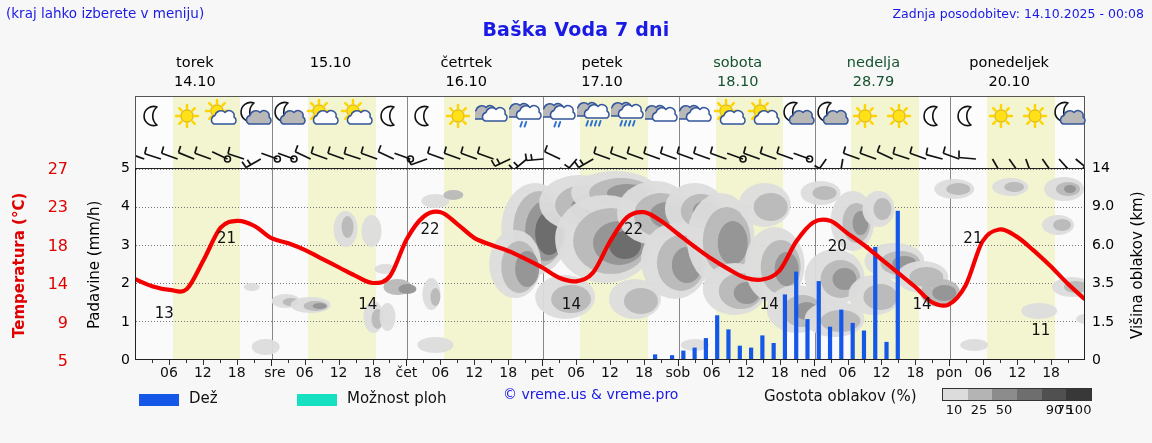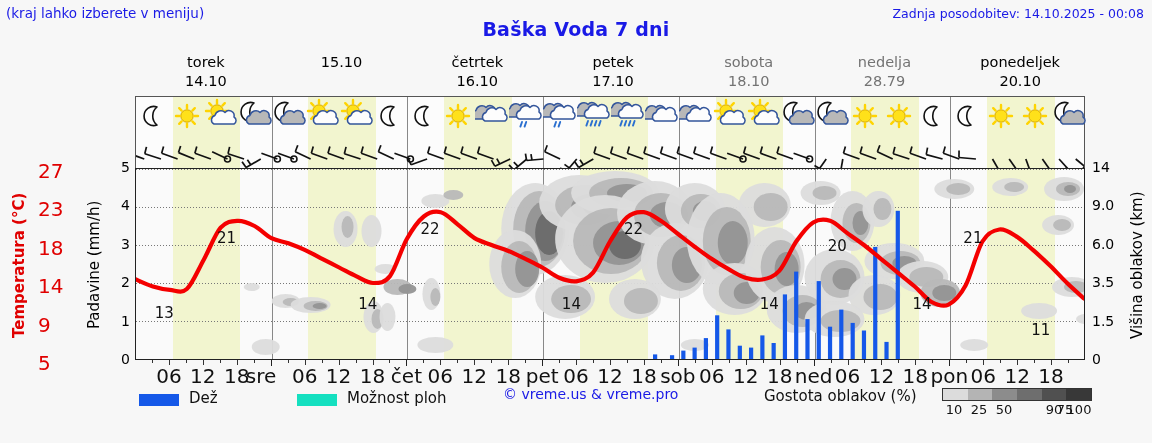--- a/index.html
+++ b/index.html
@@ -11,24 +11,24 @@
   }
   .abs{position:absolute;}
 
   
   #menu-note{left:6px;top:5px;font-size:13.5px;color:#1a1ae6;white-space:nowrap;}
   #page-title{left:0;top:18px;width:1152px;text-align:center;font-size:19px;
     font-weight:bold;color:#1a1ae6;letter-spacing:.2px;}
   #updated{right:8px;top:6px;font-size:12.5px;color:#1a1ae6;white-space:nowrap;}
 
   
-  #day-strip{left:138px;top:50px;width:950px;height:44px;display:flex;}
+  #day-strip{left:127px;top:50px;width:950px;height:44px;display:flex;}
   .day-cell{flex:1 1 0;text-align:center;font-size:14.5px;color:#000;line-height:19px;
     padding-top:3px;}
-  .day-cell.weekend{color:#737373;}
+  .day-cell.weekend{color:#14532d;}
   .day-cell .dname{display:block;}
   .day-cell .ddate{display:block;}
 
   
   #icon-panel{left:135px;top:96px;width:950px;height:72px;
     border:1px solid #555;border-bottom:none;box-sizing:border-box;background:#fcfcfc;}
   #icon-bands{position:absolute;left:0;top:0;width:100%;height:100%;}
   .band{position:absolute;top:0;height:100%;background:#f2f5cf;}
   .daysep{position:absolute;top:0;height:100%;width:1px;background:#888;}
   #icon-row{position:absolute;left:0;top:1px;width:100%;height:38px;}
@@ -43,41 +43,41 @@
     background:repeating-linear-gradient(to right,#777 0 1px,transparent 1px 3px);}
   .vsep{position:absolute;top:0;height:100%;width:1px;background:#888;}
   #clouds,#tempsvg,#rainsvg{position:absolute;left:0;top:0;width:100%;height:100%;}
   .tlabel{position:absolute;font-size:15px;color:#111;transform:translateX(-50%);}
 
   
   #temp-axis-title{left:6px;top:175px;width:26px;height:180px;
     font-size:15px;font-weight:bold;color:#e00000;
     writing-mode:vertical-rl;transform:rotate(180deg);
     display:flex;align-items:center;justify-content:center;}
-  .taxv{position:absolute;left:38px;width:30px;text-align:left;
-    font-size:20px;color:#e00000;}
+  .taxv{position:absolute;left:38px;width:30px;text-align:right;
+    font-size:16px;color:#e00000;}
   #prec-axis-title{left:82px;top:175px;width:24px;height:180px;
     font-size:15px;color:#000;
     writing-mode:vertical-rl;transform:rotate(180deg);
     display:flex;align-items:center;justify-content:center;}
   .paxv{position:absolute;left:108px;width:22px;text-align:right;
     font-size:14px;color:#000;}
   .raxv{position:absolute;left:1092px;width:34px;text-align:left;
     font-size:14px;color:#000;}
   #cloud-axis-title{left:1124px;top:170px;width:26px;height:190px;
     font-size:15px;color:#000;
     writing-mode:vertical-rl;transform:rotate(180deg);
     display:flex;align-items:center;justify-content:center;}
 
   
   #xticks{position:absolute;left:135px;top:360px;width:950px;height:6px;}
   .xtick{position:absolute;top:0;width:1px;height:5px;background:#333;}
   .xtick.major{height:6px;background:#222;}
   #xlabels{position:absolute;left:135px;top:364px;width:950px;height:18px;}
-  .xlab{position:absolute;top:0;font-size:20px;color:#111;transform:translateX(-50%);
+  .xlab{position:absolute;top:0;font-size:14px;color:#111;transform:translateX(-50%);
     white-space:nowrap;}
 
   
   #legend{position:absolute;left:135px;top:388px;width:1010px;height:26px;}
   .lg-sw{position:absolute;top:6px;width:40px;height:12px;}
   .lg-tx{position:absolute;top:1px;font-size:15px;color:#111;white-space:nowrap;}
   #copyright{position:absolute;left:503px;top:386px;font-size:14px;color:#1a1ae6;
     white-space:nowrap;}
   #cloud-legend-title{position:absolute;left:764px;top:387px;font-size:15px;color:#111;
     white-space:nowrap;}
@@ -840,21 +840,21 @@
     <div class="xtick" style="left: 797.321px; height: 3px;"></div>
     <div class="xtick" style="left: 831.25px; height: 3px;"></div>
     <div class="xtick" style="left: 865.179px; height: 3px;"></div>
     <div class="xtick" style="left: 899.107px; height: 3px;"></div>
     <div class="xtick" style="left: 933.036px; height: 3px;"></div>
   </div>
 <div id="xlabels">
     <div class="xlab" style="left: 33.9286px;">06</div>
     <div class="xlab" style="left: 67.8571px;">12</div>
     <div class="xlab" style="left: 101.786px;">18</div>
-    <div class="xlab" style="left: 126px;">sre</div>
+    <div class="xlab" style="left: 140px;">sre</div>
     <div class="xlab" style="left: 169.643px;">06</div>
     <div class="xlab" style="left: 203.571px;">12</div>
     <div class="xlab" style="left: 237.5px;">18</div>
     <div class="xlab" style="left: 271.429px;">čet</div>
     <div class="xlab" style="left: 305.357px;">06</div>
     <div class="xlab" style="left: 339.286px;">12</div>
     <div class="xlab" style="left: 373.214px;">18</div>
     <div class="xlab" style="left: 407.143px;">pet</div>
     <div class="xlab" style="left: 441.071px;">06</div>
     <div class="xlab" style="left: 475px;">12</div>

